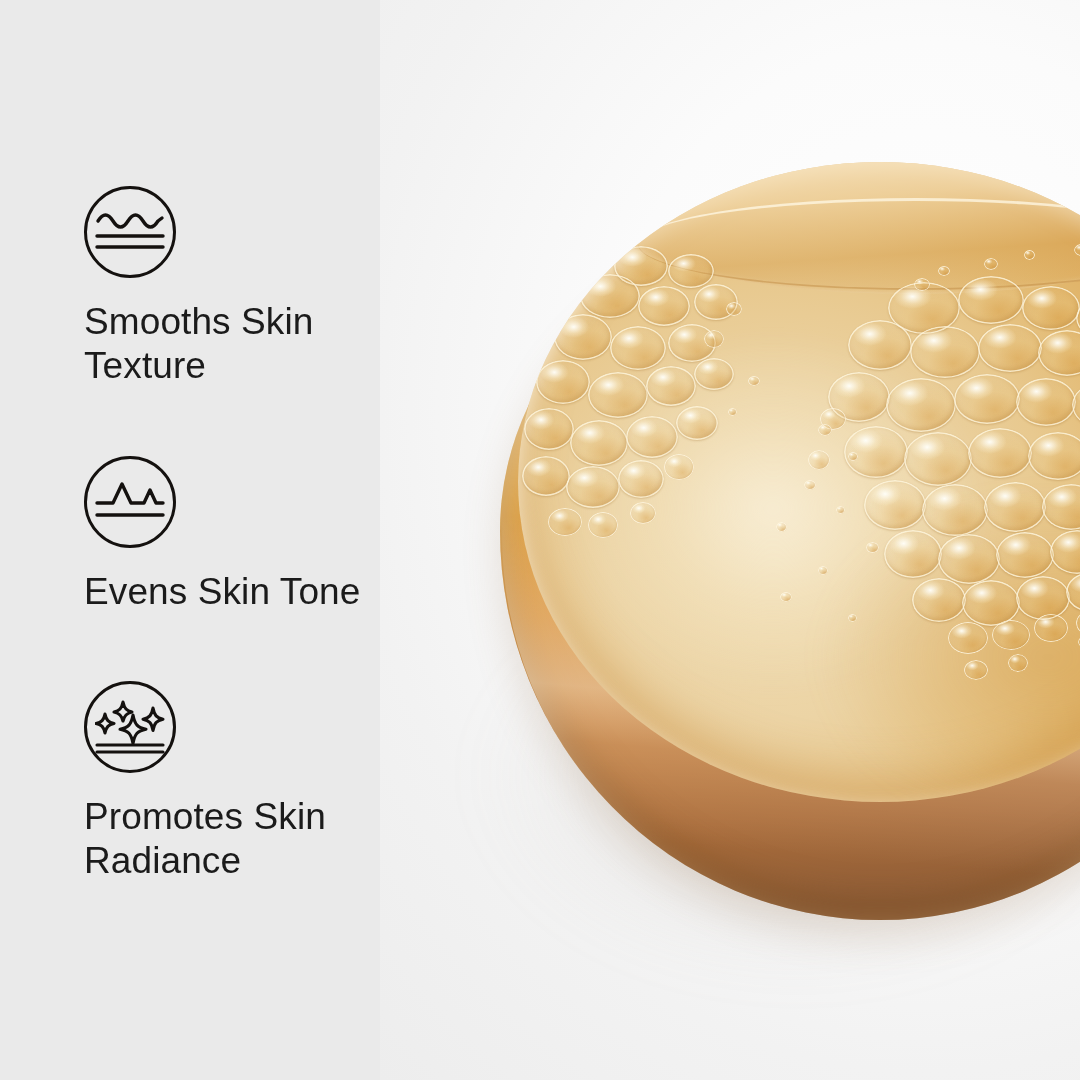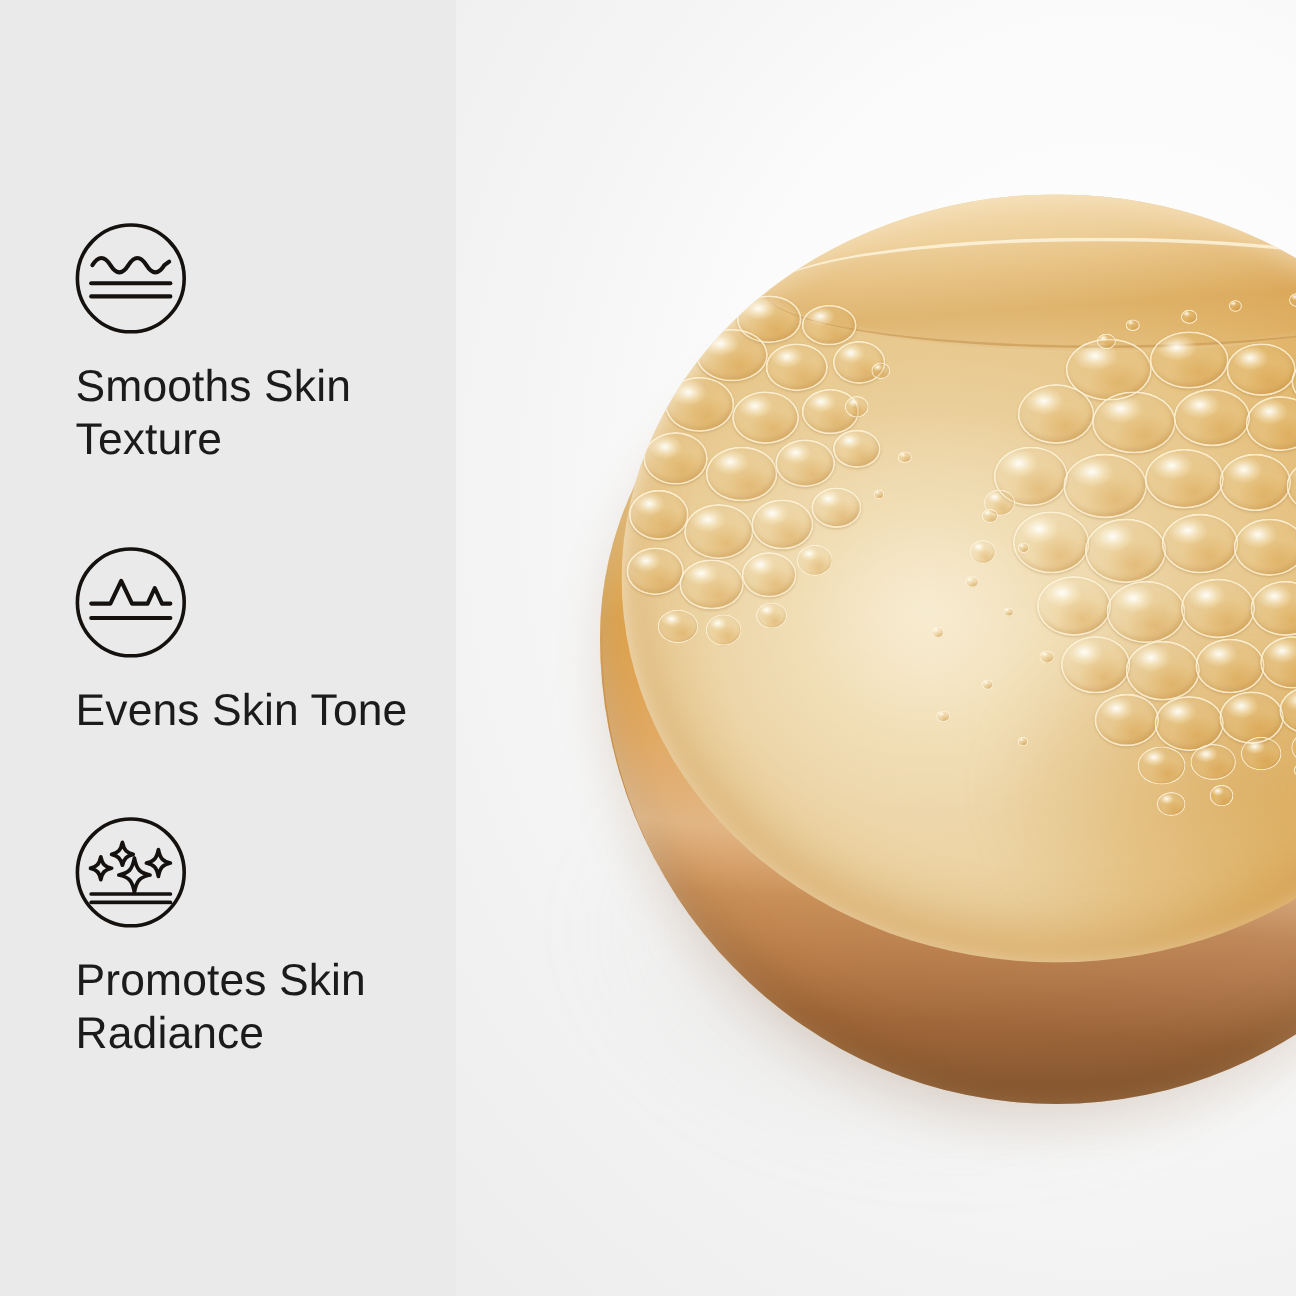--- a/index.html
+++ b/index.html
@@ -167,21 +167,21 @@
 
   
   .benefits {
     position:absolute;
     left:0; top:0;
     width:400px; height:1080px;
   }
 
   .benefit {
     position:absolute;
-    left:63px;
+    left:84px;
     width:330px;
   }
 
   .benefit-1 { top:186px; }
   .benefit-2 { top:456px; }
   .benefit-3 { top:681px; }
 
   .icon-circle {
     width:92px; height:92px;
     border-radius:50%;

